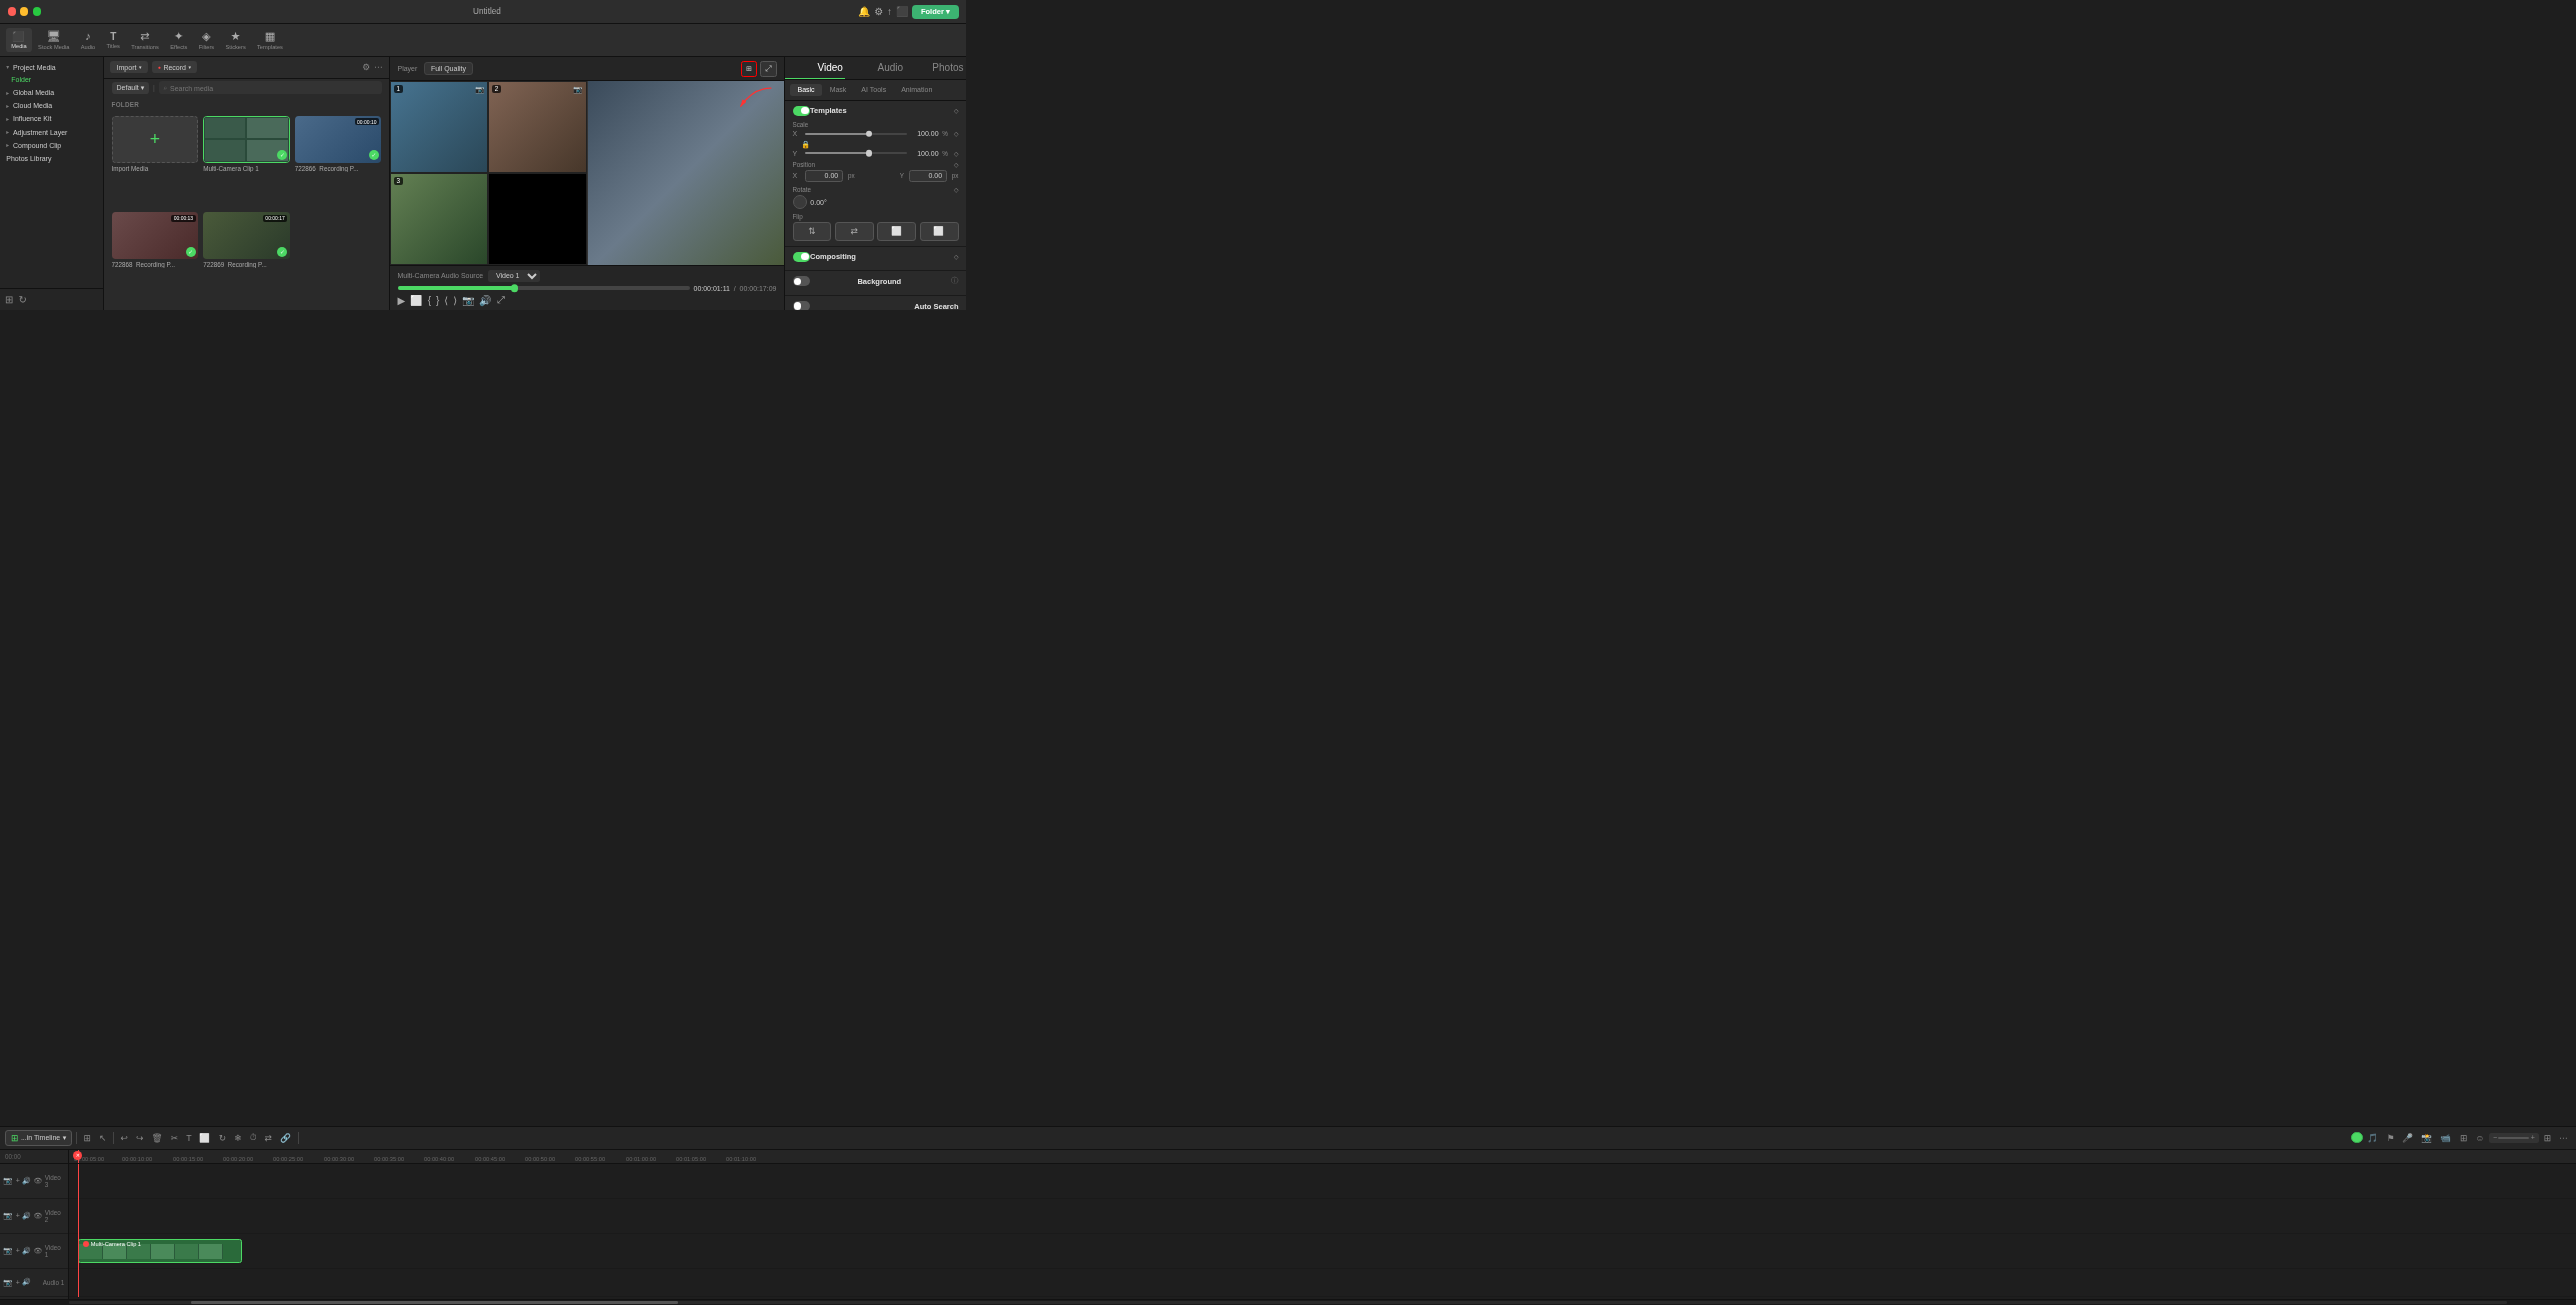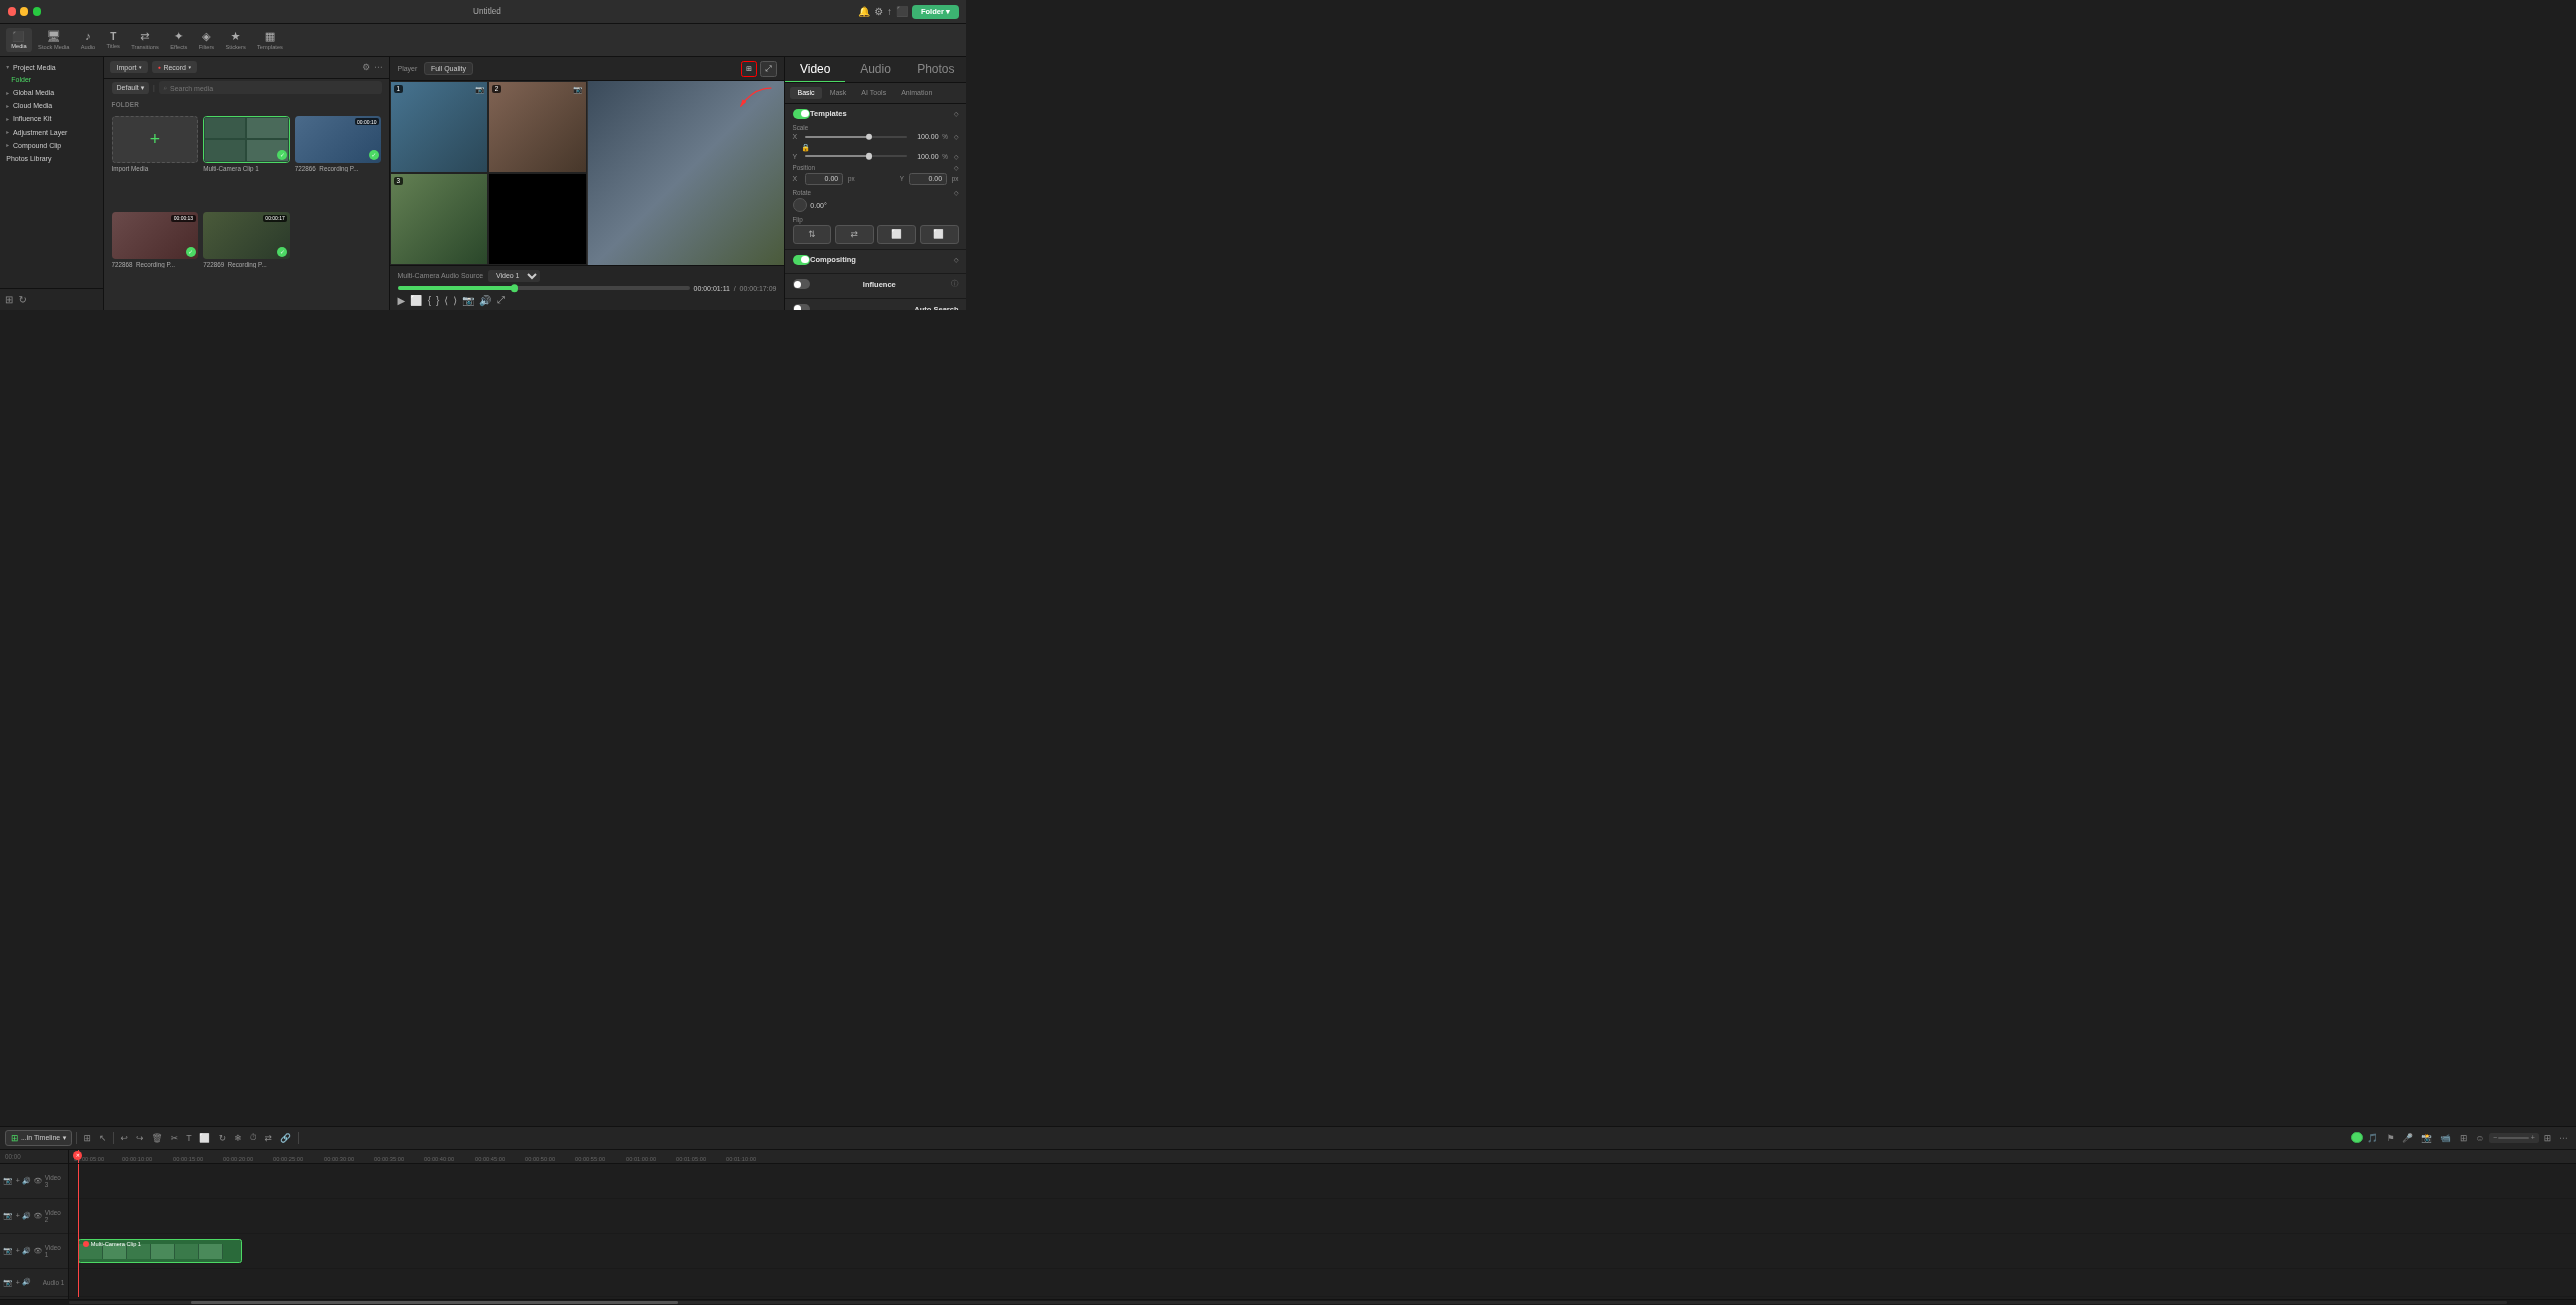--- a/index.html
+++ b/index.html
@@ -83,21 +83,21 @@
     .progress-fill { height: 100%; background: #4cd964; border-radius: 1.9px; width: 40%; }
     .progress-dot { position: absolute; top: 50%; transform: translateY(-50%); left: 40%; width: 7.5px; height: 7.5px; background: #4cd964; border-radius: 50%; margin-left: -3.8px; }
     .time-current { color: #ccc; font-size: 7px; }
     .time-total { color: #888; font-size: 7px; }
     .ctrl-btns { display: flex; gap: 5px; align-items: center; }
     .ctrl-btn { background: none; border: none; color: #aaa; font-size: 10px; cursor: pointer; }
 
     
     .right-panel { width: 182px; background: #2a2a2a; border-left: 0.6px solid #111; display: flex; flex-direction: column; flex-shrink: 0; overflow-y: auto; }
     .right-tabs-row { display: flex; border-bottom: 0.6px solid #111; background: #252525; }
-    .right-tab { flex: 1; padding: 5px 2.5px; text-align: center; font-size: 12px; color: #888; cursor: pointer; border-bottom: 1.3px solid transparent; }
+    .right-tab { flex: 1; padding: 5px 2.5px; text-align: right; font-size: 10px; color: #888; cursor: pointer; border-bottom: 1.3px solid transparent; }
     .right-tab.active { color: #fff; border-bottom-color: #4cd964; }
 
     .right-subtabs { display: flex; gap: 0; background: #2a2a2a; padding: 3.8px 5px; border-bottom: 0.6px solid #111; }
     .right-subtab { padding: 2.5px 7.5px; border-radius: 2.5px; font-size: 7px; color: #888; cursor: pointer; }
     .right-subtab.active { background: #3a3a3a; color: #fff; }
 
     .props-section { padding: 5px 7.5px; border-bottom: 0.6px solid #1a1a1a; }
     .props-header { display: flex; align-items: center; justify-content: space-between; margin-bottom: 3.8px; }
     .props-title { font-size: 7.5px; font-weight: 600; color: #e0e0e0; }
     .toggle-on { width: 17.6px; height: 10px; background: #4cd964; border-radius: 5px; position: relative; cursor: pointer; }
@@ -477,21 +477,21 @@
         <div class="toggle-on"></div>
         <span class="props-title">Compositing</span>
         <span style="flex:1;"></span>
         <span class="props-diamond">◇</span>
       </div>
     </div>
 
     <div class="props-section">
       <div class="props-header">
         <div class="toggle-off"></div>
-        <span class="props-title">Influence</span>
+        <span class="props-title">Background</span>
         <span style="font-size:7.5px;color:#666;cursor:pointer;margin-left:2.5px;">ⓘ</span>
       </div>
     </div>
 
     <div class="props-section">
       <div class="props-header">
         <div class="toggle-off"></div>
         <span class="props-title">Auto Search</span>
       </div>
 

